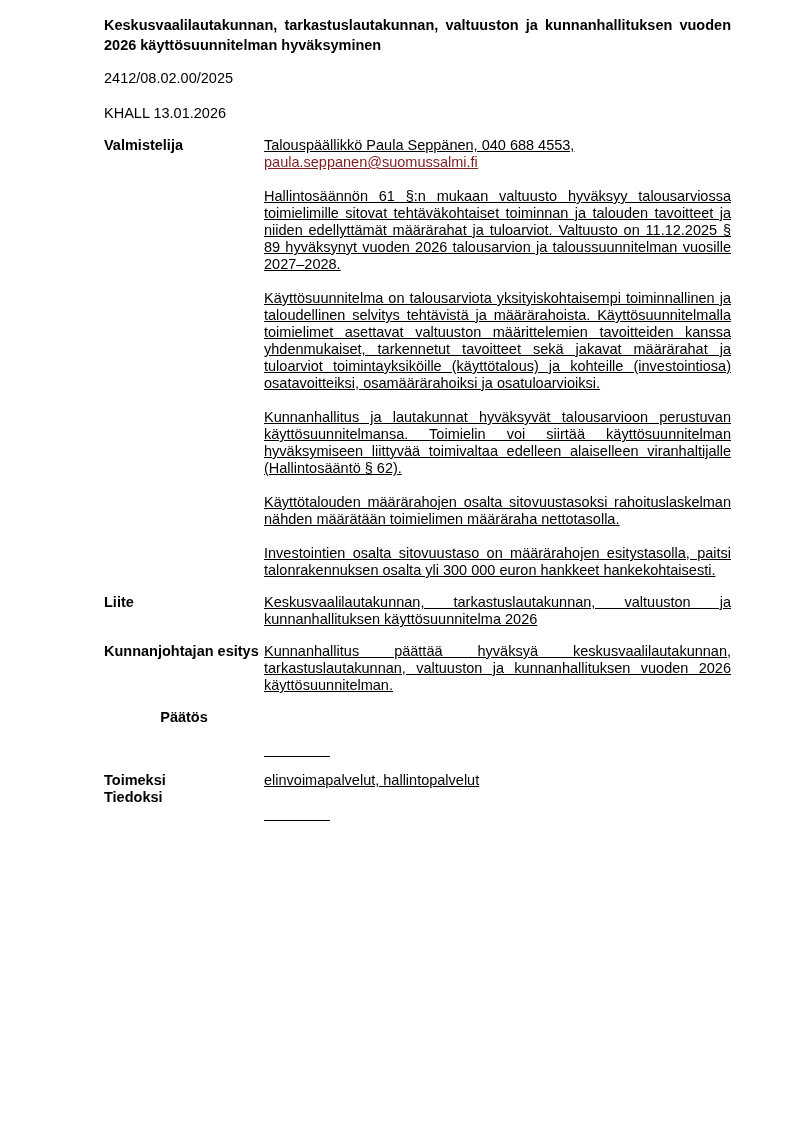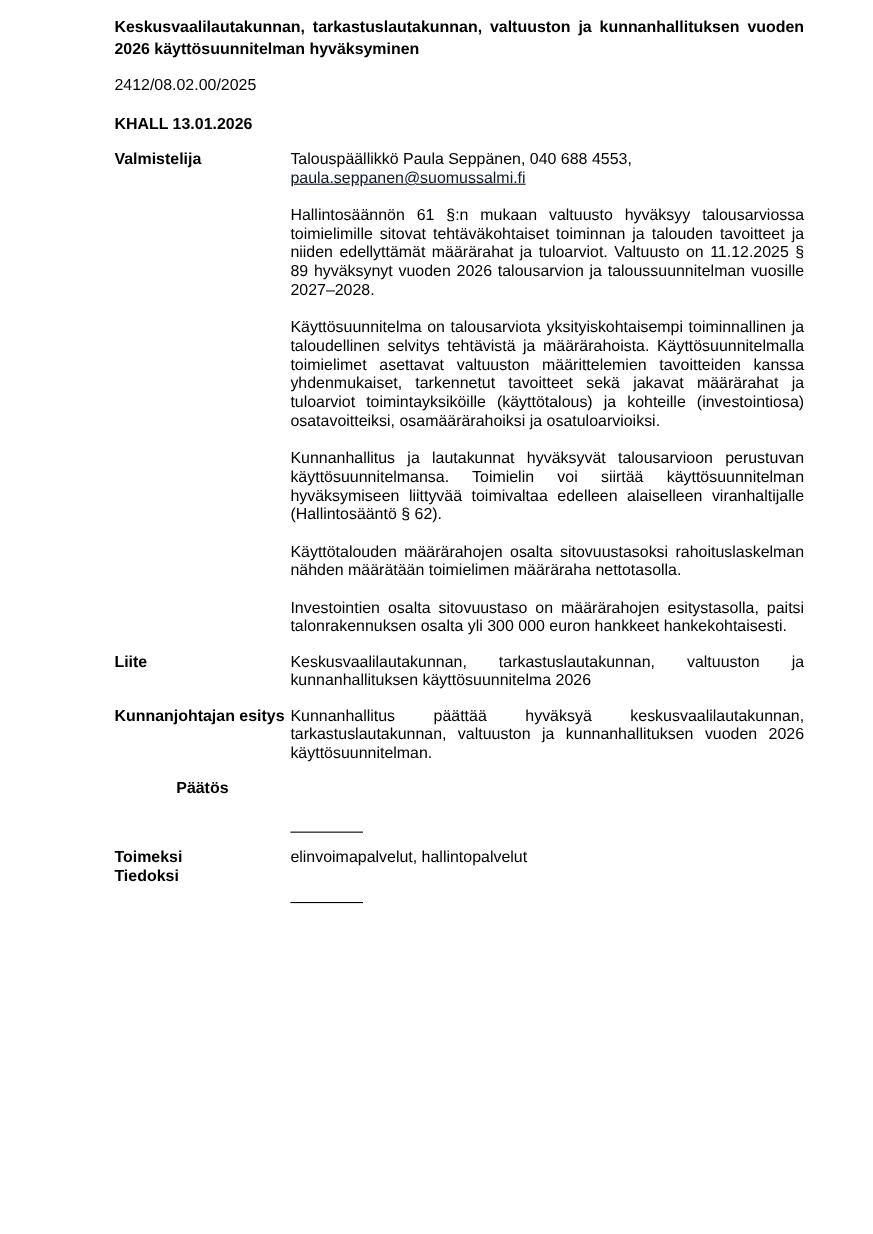--- a/index.html
+++ b/index.html
@@ -17,31 +17,31 @@
     overflow: hidden;
   }
   .title {
     font-size: 14.5px;
     font-weight: bold;
     line-height: 20px;
     margin: 0 0 15px 0;
     text-align: justify;
   }
   .case-number { margin: 0 0 18px 0; }
-  .meeting-ref { margin: 4px 0 12px 0; font-weight: bold; }
+  .meeting-ref { margin: 4px 0 12px 0; }
   .row {
     display: grid;
     grid-template-columns: 160px 1fr;
     margin-top: 15px;
   }
   .row .label { font-weight: bold; }
   .label-line { display: block; }
-  .content p { margin: 0; text-align: justify; }
+  .content p { margin: 0; text-align: justify; text-decoration: underline; }
   .content p + p { margin-top: 17px; }
-  .email-link { color: #0f172a; text-decoration: underline; }
+  .email-link { color: #7f1d1d; text-decoration: underline; }
   .sig-line {
     width: 66px;
     height: 0;
     border-top: 1px solid #000000;
     margin-left: 160px;
   }
   .sig-line-1 { margin-top: 30px; }
   .sig-line-2 { margin-top: 14px; }
   .row-paatos { min-height: 17px; text-align: center; }
 </style>

